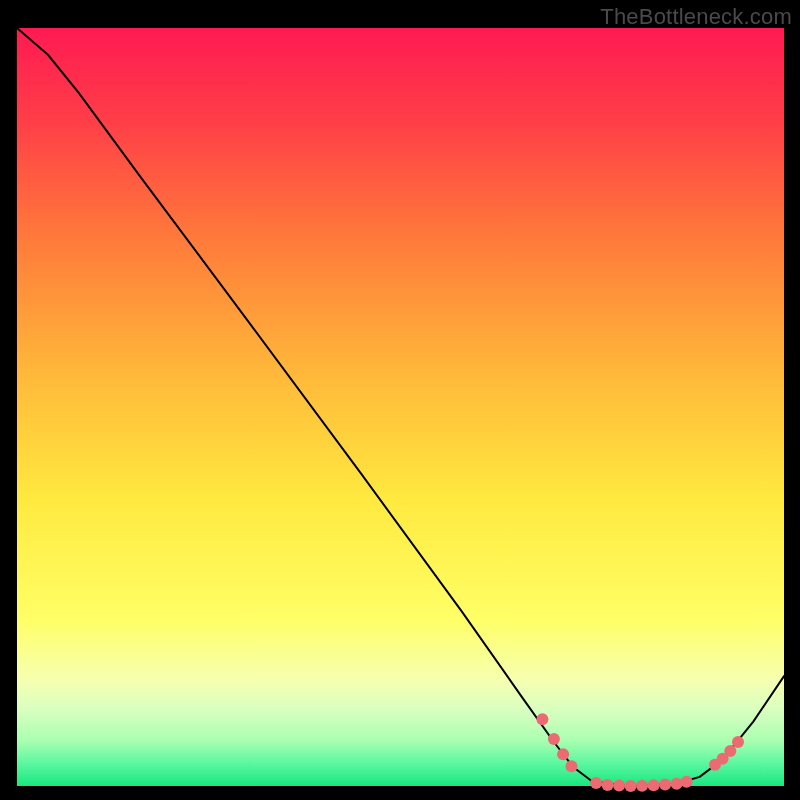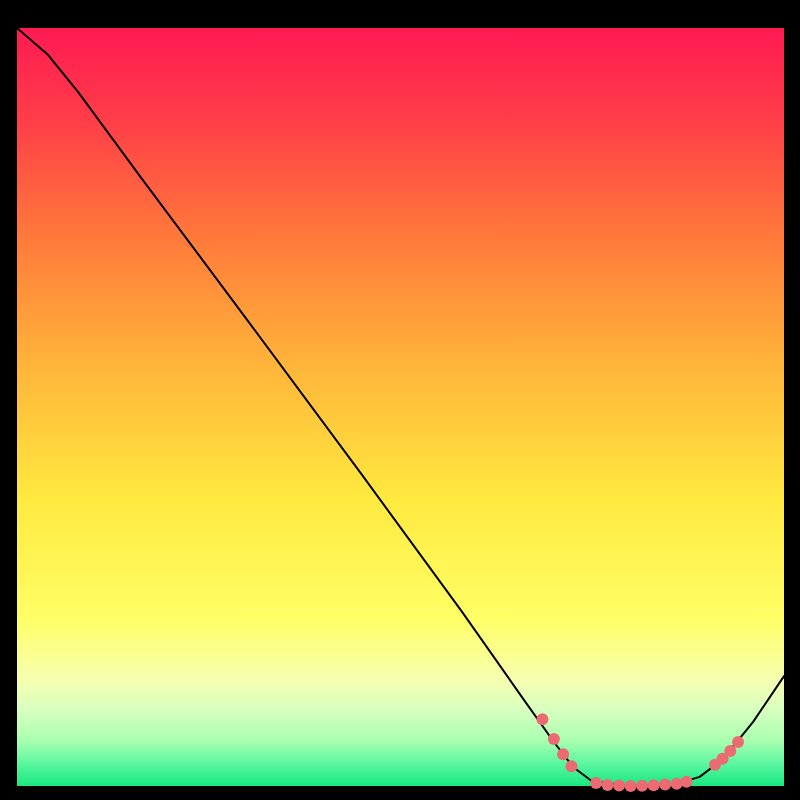--- a/index.html
+++ b/index.html
@@ -65,13 +65,14 @@
         <circle cx="653.6" cy="785.2" r="6" fill="#ec6b72"></circle>
         <circle cx="665.1" cy="784.6" r="6" fill="#ec6b72"></circle>
         <circle cx="676.6" cy="783.7" r="6" fill="#ec6b72"></circle>
         <circle cx="686.6" cy="781.8" r="6" fill="#ec6b72"></circle>
         <circle cx="715.0" cy="764.8" r="6" fill="#ec6b72"></circle>
         <circle cx="722.6" cy="758.7" r="6" fill="#ec6b72"></circle>
         <circle cx="730.3" cy="751.1" r="6" fill="#ec6b72"></circle>
         <circle cx="738.0" cy="742.0" r="6" fill="#ec6b72"></circle>
       </g>
   </svg>
+  <div class="watermark">TheBottleneck.com</div>
 </div>
 
 </body></html>

